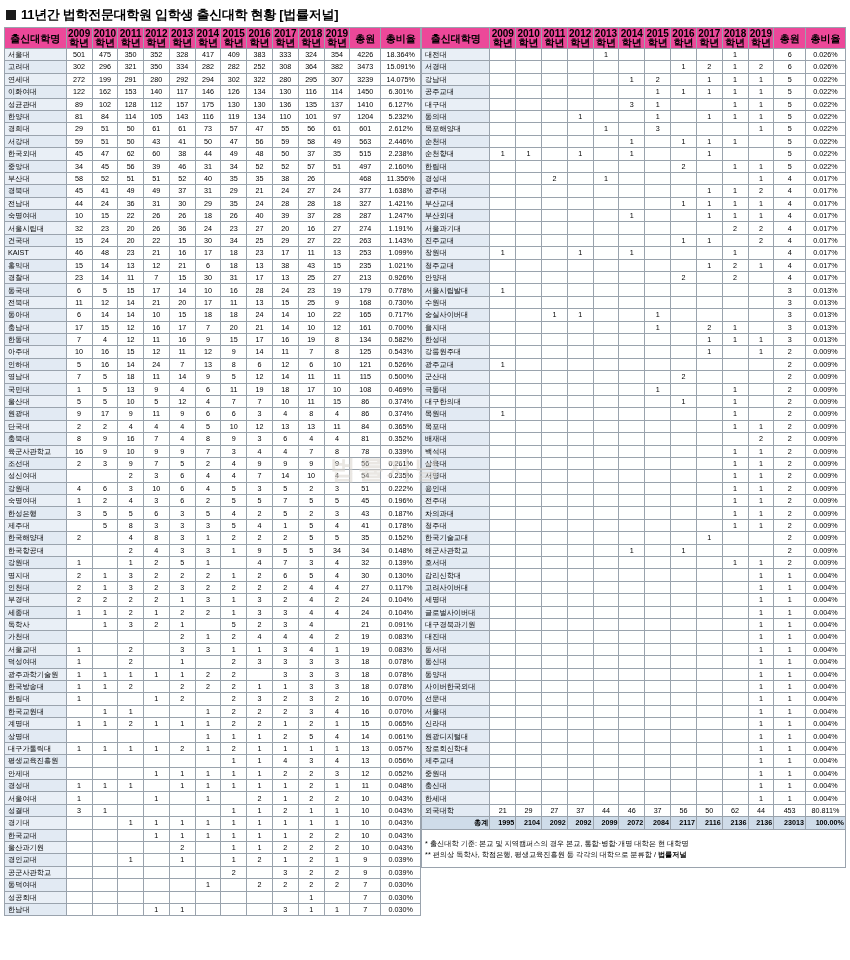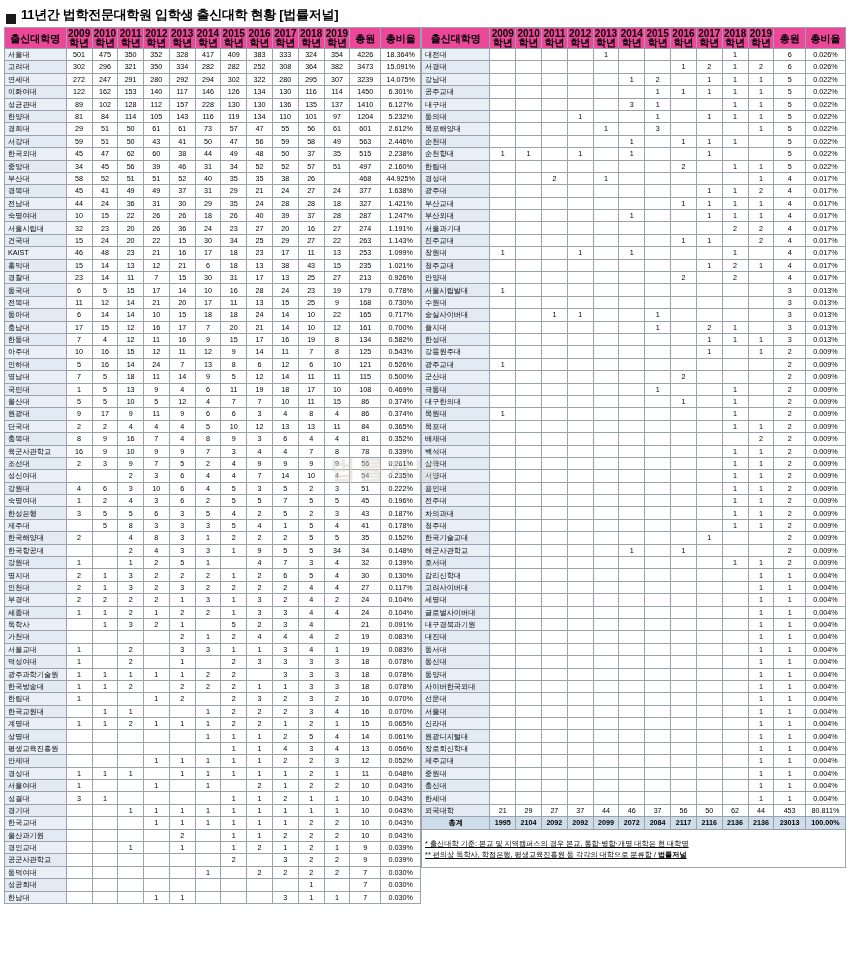--- a/index.html
+++ b/index.html
@@ -4,21 +4,21 @@
 <style>
   html,body{margin:0;padding:0;background:#ffffff;}
   body{
     width:850px;height:960px;
     font-family:"Liberation Sans","DejaVu Sans",sans-serif;
     color:#000;
     -webkit-font-smoothing:antialiased;
   }
   .page{width:850px;height:960px;position:relative;box-sizing:border-box;padding:4px 4px 0 4px;}
   
-  .title-bar{display:flex;align-items:flex-end;gap:5px;padding:2px 0 3px 2px;}
+  .title-bar{display:flex;align-items:center;gap:5px;padding:2px 0 3px 2px;}
   .title-sq{width:10px;height:10px;background:#1a1a1a;display:inline-block;}
   .title-text{font-size:13px;font-weight:bold;letter-spacing:-0.3px;}
   
   .tables{display:flex;gap:0;align-items:flex-start;}
   table{border-collapse:collapse;table-layout:fixed;}
   th,td{
     border:1px solid #9aa3ad;
     font-size:7.2px;
     line-height:1;
     height:11.4px;
@@ -35,31 +35,31 @@
     line-height:9px;
   }
   .nm{text-align:left;padding-left:3px;background:#e9eff6;font-weight:normal;}
   tbody tr:nth-child(even) .nm{background:#e2eaf3;}
   .num{text-align:center;}
   .tot{font-weight:normal;}
   .pct{text-align:center;}
   
   .right-table .nm{background:#e9eff6;}
   .right-table tbody tr:nth-child(even) .nm{background:#e2eaf3;}
-  .sumrow td{background:#cfdce9;font-weight:bold;}
+  .sumrow td{background:#cfdce9;font-weight:bold;text-align:right;}
   
   .note{
     font-size:7.2px;
     line-height:10.5px;
     padding:3px 2px 0 3px;
     text-align:left;
     white-space:normal;
   }
   .note b{font-weight:bold;}
-  .note-cell{border:1px solid #9aa3ad;text-decoration:underline;}
+  .note-cell{border:1px solid #9aa3ad;}
   
   .wm{
     position:absolute;left:330px;top:452px;
     font-size:26px;color:#d9d4cd;font-weight:bold;
     opacity:.55;pointer-events:none;letter-spacing:2px;
   }
 </style>
 </head>
 <body>
 
@@ -126,21 +126,21 @@
             <td class="num">252</td>
             <td class="num">308</td>
             <td class="num">364</td>
             <td class="num">382</td>
             <td class="tot">3473</td>
             <td class="pct">15.091%</td>
           </tr>
           <tr>
             <td class="nm">연세대</td>
             <td class="num">272</td>
-            <td class="num">247</td>
+            <td class="num">199</td>
             <td class="num">291</td>
             <td class="num">280</td>
             <td class="num">292</td>
             <td class="num">294</td>
             <td class="num">302</td>
             <td class="num">322</td>
             <td class="num">280</td>
             <td class="num">295</td>
             <td class="num">307</td>
             <td class="tot">3239</td>
@@ -162,21 +162,21 @@
             <td class="tot">1450</td>
             <td class="pct">6.301%</td>
           </tr>
           <tr>
             <td class="nm">성균관대</td>
             <td class="num">89</td>
             <td class="num">102</td>
             <td class="num">128</td>
             <td class="num">112</td>
             <td class="num">157</td>
-            <td class="num">228</td>
+            <td class="num">175</td>
             <td class="num">130</td>
             <td class="num">130</td>
             <td class="num">136</td>
             <td class="num">135</td>
             <td class="num">137</td>
             <td class="tot">1410</td>
             <td class="pct">6.127%</td>
           </tr>
           <tr>
             <td class="nm">한양대</td>
@@ -265,21 +265,21 @@
             <td class="num">51</td>
             <td class="num">51</td>
             <td class="num">52</td>
             <td class="num">40</td>
             <td class="num">35</td>
             <td class="num">35</td>
             <td class="num">38</td>
             <td class="num">26</td>
             <td class="num"></td>
             <td class="tot">468</td>
-            <td class="pct">44.925%</td>
+            <td class="pct">11.356%</td>
           </tr>
           <tr>
             <td class="nm">경북대</td>
             <td class="num">45</td>
             <td class="num">41</td>
             <td class="num">49</td>
             <td class="num">49</td>
             <td class="num">37</td>
             <td class="num">31</td>
             <td class="num">29</td>
@@ -986,20 +986,36 @@
             <td class="num"></td>
             <td class="num"></td>
             <td class="num">1</td>
             <td class="num">1</td>
             <td class="num">1</td>
             <td class="num">2</td>
             <td class="num">5</td>
             <td class="num">4</td>
             <td class="tot">14</td>
             <td class="pct">0.061%</td>
+          </tr>
+          <tr>
+            <td class="nm">대구가톨릭대</td>
+            <td class="num">1</td>
+            <td class="num">1</td>
+            <td class="num">1</td>
+            <td class="num">1</td>
+            <td class="num">2</td>
+            <td class="num">1</td>
+            <td class="num">2</td>
+            <td class="num">1</td>
+            <td class="num">1</td>
+            <td class="num">1</td>
+            <td class="num">1</td>
+            <td class="tot">13</td>
+            <td class="pct">0.057%</td>
           </tr>
           <tr>
             <td class="nm">평생교육진흥원</td>
             <td class="num"></td>
             <td class="num"></td>
             <td class="num"></td>
             <td class="num"></td>
             <td class="num"></td>
             <td class="num"></td>
             <td class="num">1</td>

